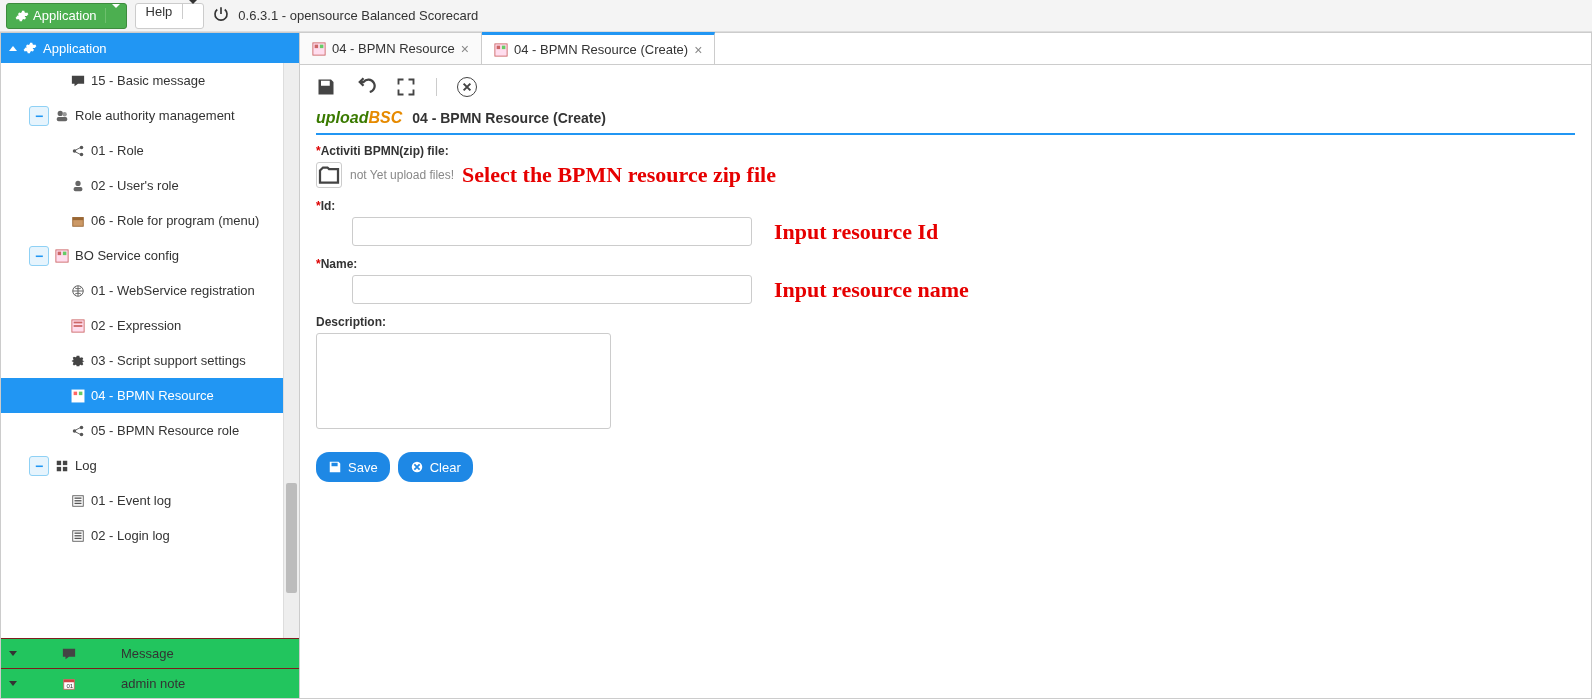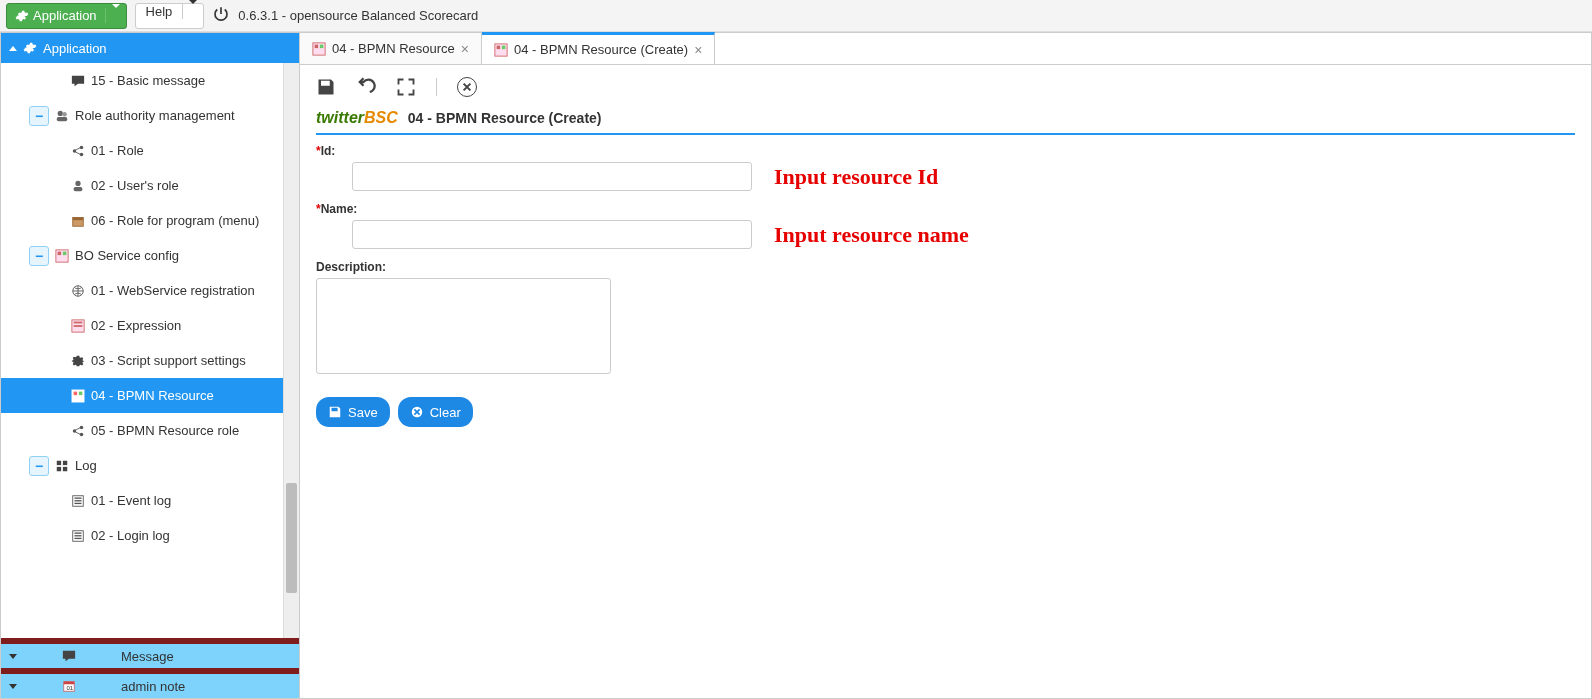--- a/index.html
+++ b/index.html
@@ -11,21 +11,21 @@
 .caret-down { width:0; height:0; border-left:4px solid transparent; border-right:4px solid transparent; border-top:4px solid #fff; }
 .caret-down.dark { border-top-color:#333; }
 .btn-white { display:inline-flex; align-items:flex-start; background:#fff; border:1px solid #ccc; border-radius:3px; height:26px; cursor:pointer; }
 .btn-white .main { padding:0 10px; }
 .btn-white .caret { border-left:1px solid #ccc; padding:0 6px; }
 .power-icon svg { width:18px; height:18px; }
 .top-text { font-size:13px; color:#333; }
 .layout { display:flex; height: calc(100% - 32px); }
 .sidebar { width: 300px; background:#fff; border:1px solid #ccc; display:flex; flex-direction:column; }
 .accordion-header { display:flex; align-items:center; gap:6px; height:30px; padding:0 8px; background:#2196f3; color:#fff; cursor:pointer; font-size:13px; }
-.accordion-header.dark { background:#7dd3fc; color:#333; border-top:6px solid #7f1d1d;gap:45px; }
+.accordion-header.dark { background:#22c55e; color:#333; border-top:1px solid #7f1d1d;gap:45px; }
 .chev { width:0; height:0; }
 .chev.up { border-left:4px solid transparent; border-right:4px solid transparent; border-bottom:5px solid currentColor; }
 .chev.down { border-left:4px solid transparent; border-right:4px solid transparent; border-top:5px solid currentColor; }
 .gear-svg { width:14px; height:14px; fill:currentColor; }
 .tree-wrap { flex:1; position:relative; overflow:hidden; }
 .tree { position:absolute; top:0; left:0; right:16px; bottom:0; overflow-y:auto; background:#fff; }
 .scrollbar { position:absolute; top:0; right:0; width:16px; bottom:0; background:#eee; border-left:1px solid #ddd; }
 .scrollbar .thumb { position:absolute; left:2px; right:2px; top:420px; height:110px; background:#bcbcbc; border-radius:2px; }
 .tree-item { display:flex; align-items:center; height:35px; padding-left:70px; gap:6px; cursor:pointer; border-bottom:0; color:#333; }
 .tree-item.group { padding-left:28px; }
@@ -311,24 +311,36 @@
           </span>
         <span class="divider"></span>
         <span class="tbtn circle">
             <svg viewBox="0 0 16 16" stroke="#444" stroke-width="1.8">
               <path d="M5 5l6 6M11 5l-6 6"></path>
             </svg>
           </span>
       </div>
 
       <div class="brand-row">
-        <span class="bamboo"><span class="g">twitter</span><span class="o">BSC</span></span>
+        <span class="bamboo"><span class="g">upload</span><span class="o">BSC</span></span>
         <span class="title">04 - BPMN Resource (Create)</span>
       </div>
 
+      <div class="form-row">
+        <span class="form-label"><span class="req">*</span><span>Activiti BPMN(zip) file</span>:</span>
+        <div class="upload-row">
+          <span class="upload-btn">
+              <svg viewBox="0 0 16 16" fill="none" stroke="#444" stroke-width="1.5">
+                <path d="M2 5l2-2h3l1 1h6v9H2z"></path>
+              </svg>
+            </span>
+          <span class="upload-msg">not Yet upload files!</span>
+          <span class="annotation">Select the BPMN resource zip file</span>
+        </div>
+      </div>
 
       <div class="form-row">
         <span class="form-label"><span class="req">*</span><span>Id</span>:</span>
         <div class="input-row">
           <input class="form-input" value="" style="">
           <span class="annotation">Input resource Id</span>
         </div>
       </div>
 
       <div class="form-row">

